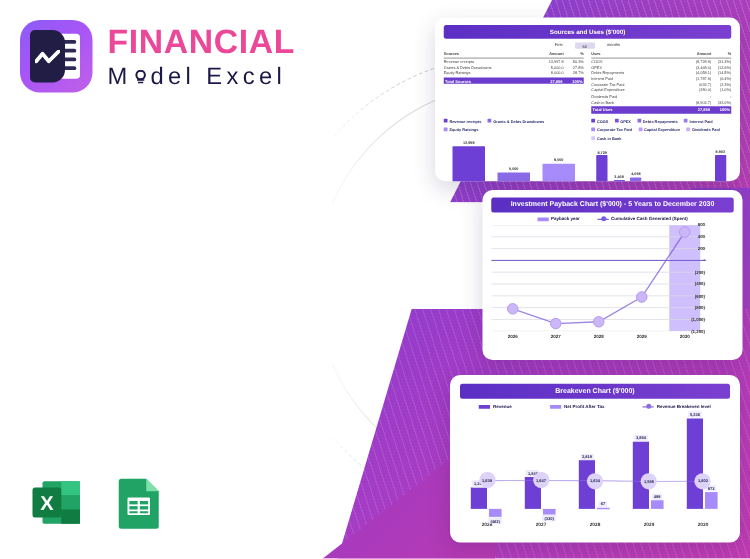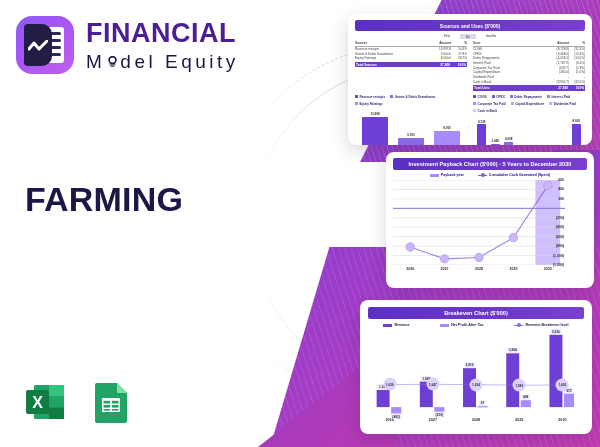--- a/index.html
+++ b/index.html
@@ -121,21 +121,21 @@
     width: 28px; height: 42px; border-radius: 4px 10px 10px 4px;
     background: #221d44;
   }
   .brand-mark .spark {
     position: absolute; left: 12px; top: 24px;
     width: 20px; height: 12px;
   }
   .brand-text { line-height: 1; }
   .brand-top {
     font-size: 27px; font-weight: 700; letter-spacing: 0.5px;
-    color: #4c1d95;
+    color: #ec4899;
   }
   .brand-sub {
     font-size: 19px; letter-spacing: 3.5px; color: #1b1746;
     margin-top: 5px; display: flex; align-items: center;
   }
   .brand-sub .oicon {
     display: inline-block; width: 11px; height: 12px;
     margin: 0 2px; position: relative; top: 1px;
   }
 
@@ -306,27 +306,26 @@
   </div>
   <div class="brand-text">
     <div class="brand-top">FINANCIAL</div>
     <div class="brand-sub">
       <span>M</span>
       <svg class="oicon" viewBox="0 0 11 12">
         <circle cx="5.5" cy="4" r="3.4" fill="none" stroke="#1b1746" stroke-width="1.6"></circle>
         <rect x="2.6" y="7.4" width="5.8" height="1.2" fill="#1b1746"></rect>
         <rect x="3.4" y="9.4" width="4.2" height="1.2" fill="#1b1746"></rect>
       </svg>
-      <span>del Equity</span>
+      <span>del Excel</span>
     </div>
   </div>
 </div>
 
 <h1 class="headline">
-  <div>FARMING</div>
 </h1>
 
 <div class="filetypes">
   <svg class="ft" viewBox="0 0 46 46">
     <rect x="12" y="6" width="30" height="34" rx="1.5" fill="#21a366"></rect>
     <rect x="27" y="6" width="15" height="11.3" fill="#33c481"></rect>
     <rect x="27" y="17.3" width="15" height="11.3" fill="#21a366"></rect>
     <rect x="27" y="28.6" width="15" height="11.4" fill="#107c41"></rect>
     <rect x="12" y="17.3" width="15" height="11.3" fill="#185c37" opacity="0.35"></rect>
     <rect x="4" y="11" width="23" height="24" rx="2" fill="#107c41"></rect>

